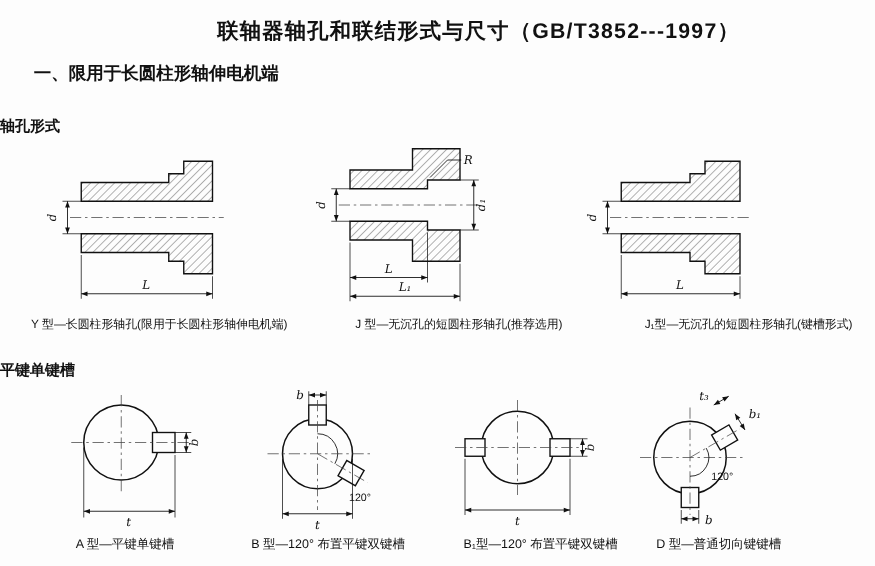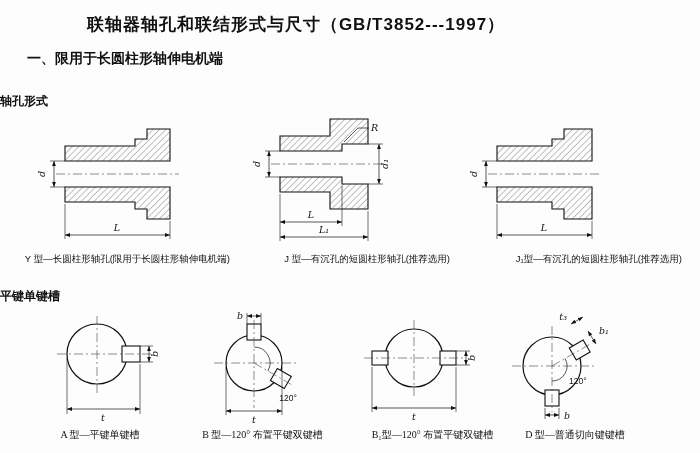--- a/index.html
+++ b/index.html
@@ -1,23 +1,23 @@
 <!DOCTYPE html>
 <html><head>
 <meta charset="utf-8">
 <style>
   html,body{margin:0;padding:0;}
   body{width:700px;height:453px;background:#fdfdfd;color:#111;position:relative;overflow:hidden;
        font-family:"Liberation Sans","DejaVu Sans",sans-serif;}
   .abs{position:absolute;}
-  .title{top:13px;left:0;width:592px;text-align:center;font-size:17px;font-weight:bold;letter-spacing:1px;}
+  .title{top:13px;left:0;width:592px;text-align:right;font-size:17px;font-weight:bold;letter-spacing:1px;}
   .section{top:50px;left:27px;font-size:14px;font-weight:bold;}
   .subtitle{left:0;width:700px;font-size:12px;font-weight:bold;}
   .cap{font-size:9.5px;text-align:right;white-space:nowrap;}
-  .cap2{font-size:10px;text-align:center;white-space:nowrap;font-family:Liberation Serif, serif;}
+  .cap2{font-size:10px;text-align:center;white-space:nowrap;}
   svg{overflow:visible;}
   svg text{font-size:9px;fill:#111;font-family:"Liberation Sans","DejaVu Sans",sans-serif;}
   svg text.dlabel{font-family:"DejaVu Serif",serif;font-style:italic;font-size:9.5px;}
   svg text.alabel{font-size:8.5px;}
   .outline{fill:url(#hatch);stroke:#111;stroke-width:1.1;}
   .part{fill:none;stroke:#111;stroke-width:1.2;}
   .slot{fill:#fdfdfd;stroke:#111;stroke-width:1.1;}
   .cl{stroke:#444;stroke-width:0.6;stroke-dasharray:9 3 2 3;fill:none;}
   .dim{stroke:#111;stroke-width:0.7;fill:none;}
   .ext{stroke:#111;stroke-width:0.6;fill:none;}
@@ -111,22 +111,22 @@
   </g>
   <g>
     <line class="ext" x1="35" y1="92" x2="35" y2="127"></line>
     <line class="ext" x1="130" y1="109" x2="130" y2="127"></line>
     <line class="dim" x1="35" y1="123" x2="130" y2="123" marker-start="url(#arr)" marker-end="url(#arr)"></line>
     <text class="dlabel" x="82" y="119" text-anchor="middle">L</text>
   </g>
 </svg>
 
 <div class="abs cap" style="top:253px;left:10px;width:220px;">Y 型—长圆柱形轴孔(限用于长圆柱形轴伸电机端)</div>
-<div class="abs cap" style="top:253px;left:240px;width:210px;">J 型—有沉孔的短圆柱形轴孔(推荐选用)</div>
-<div class="abs cap" style="top:253px;left:462px;width:220px;">J₁型—有沉孔的短圆柱形轴孔(推荐选用)</div>
+<div class="abs cap" style="top:253px;left:240px;width:210px;">J 型—无沉孔的短圆柱形轴孔(推荐选用)</div>
+<div class="abs cap" style="top:253px;left:462px;width:220px;">J₁型—无沉孔的短圆柱形轴孔(键槽形式)</div>
 
 <div class="abs subtitle" style="top:288px;">平键单键槽</div>
 
 <svg class="abs" style="left:42px;top:304px" width="130" height="120" viewBox="0 0 130 120">
   <circle class="part" cx="55" cy="50" r="30"></circle>
   <rect class="slot" x="80" y="42" width="18" height="16"></rect>
   <line class="cl" x1="15" y1="50" x2="112" y2="50"></line>
   <line class="cl" x1="55" y1="12" x2="55" y2="92"></line>
   <g>
     <line class="ext" x1="98" y1="42" x2="111" y2="42"></line>

